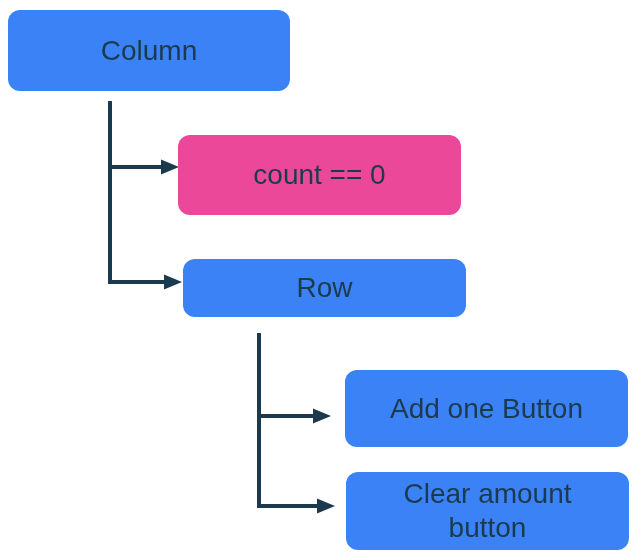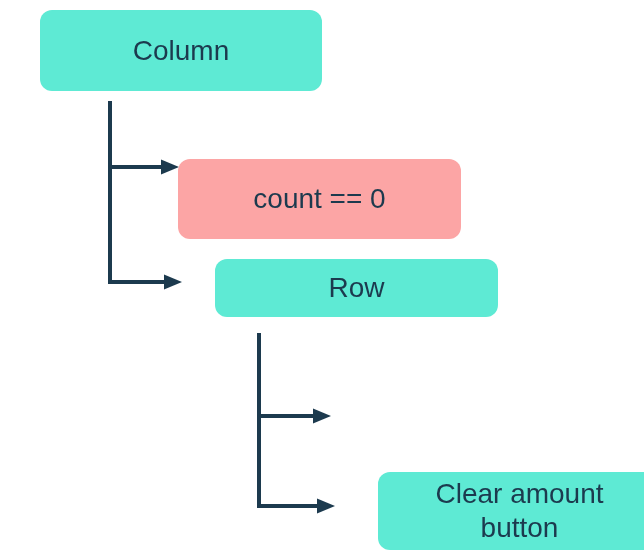--- a/index.html
+++ b/index.html
@@ -28,22 +28,22 @@
     display: flex;
     align-items: center;
     justify-content: center;
     border-radius: 12px;
     color: #1c3a4e;
     font-size: 28px;
     line-height: 1.2;
     text-align: center;
     box-sizing: border-box;
   }
-  .node--widget { background: #5eead4; margin-left: 32px; }
-  .node--condition { background: #fca5a5; margin-top: 24px; }
+  .node--widget { background: #3b82f6; }
+  .node--condition { background: #ec4899; }
 
   #node-column       { left: 8px;   top: 10px;  width: 282px; height: 81px; }
   #node-condition    { left: 178px; top: 135px; width: 283px; height: 80px; }
   #node-row          { left: 183px; top: 259px; width: 283px; height: 58px; }
   #node-add-button   { left: 345px; top: 370px; width: 283px; height: 77px; }
   #node-clear-button { left: 346px; top: 472px; width: 283px; height: 78px; padding: 2px 28px; }
 </style>
 </head>
 <body>
 
@@ -71,18 +71,21 @@
   </div>
 
   <div class="node node--condition" id="node-condition">
     <span>count == 0</span>
   </div>
 
   <div class="node node--widget" id="node-row">
     <span>Row</span>
   </div>
 
+  <div class="node node--widget" id="node-add-button">
+    <span>Add one Button</span>
+  </div>
 
   <div class="node node--widget" id="node-clear-button">
     <span>Clear amount button</span>
   </div>
 
 </div>
 
 </body></html>

